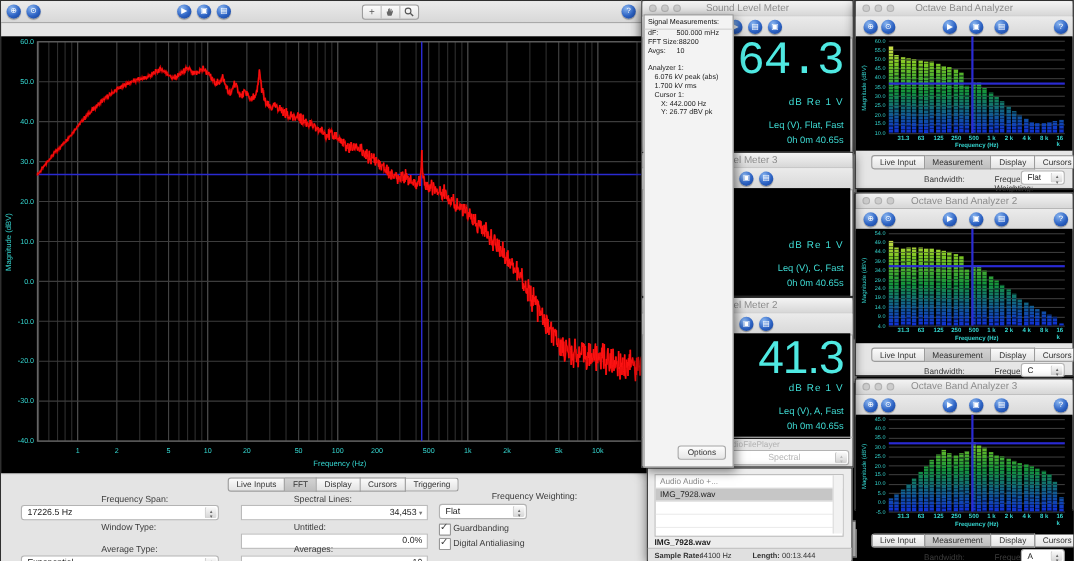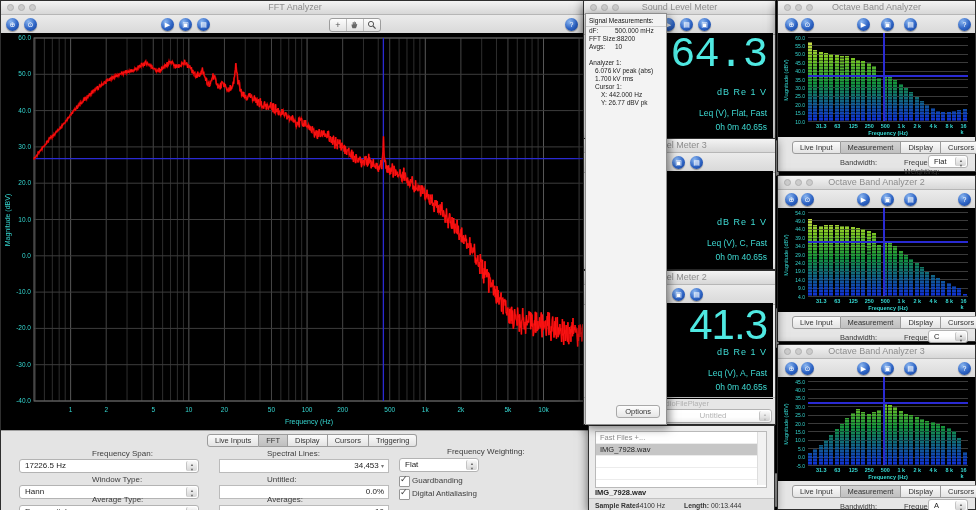--- a/index.html
+++ b/index.html
@@ -56,28 +56,20 @@
   .panelrow{position:relative;padding:0 3px;line-height:8px;font-size:6.5px;color:#1c1c1c;white-space:nowrap;}
   .list-row{height:11px;font-size:7.5px;color:#222;line-height:11px;padding-left:4px;border-bottom:1px solid #ececec;}
   .list-row.selhl{background:#c6c6c6;}
 </style>
 </head>
 <body>
 
 <div id="stage">
 
   <div class="window" id="fft-window" style="left:0;top:0;width:590px;height:512px;z-index:10;">
-    <div class="titlebar">
-      <div class="lights">
-        <div class="light"></div>
-        <div class="light"></div>
-        <div class="light"></div>
-      </div>
-      <div class="title">FFT Analyzer</div>
-    </div>
     <div class="toolbar">
       <div class="tbtn" style="left:5px">⊕</div>
       <div class="tbtn" style="left:23px">⊙</div>
       <div class="tbtn" style="left:160px">▶</div>
       <div class="tbtn" style="left:178px">▣</div>
       <div class="tbtn" style="left:196px">▤</div>
       <div class="seg" style="left:328px">
         <div class="segcell">
             <span>+</span>
           </div>
@@ -193,24 +185,20 @@
           <span class="tab">Display</span>
           <span class="tab">Cursors</span>
           <span class="tab">Triggering</span>
         </div>
       <div class="ctl-label" style="left:43px;top:18px;text-align:right;">Frequency Span:</div>
       <div class="dd" style="left:18px;top:28px;width:180px;">
         <span>17226.5 Hz</span>
         <span class="arr">▲<br>▼</span>
       </div>
       <div class="ctl-label" style="left:43px;top:44px;">Window Type:</div>
-      <div class="dd" style="left:18px;top:54px;width:180px;">
-        <span>Hann</span>
-        <span class="arr">▲<br>▼</span>
-      </div>
       <div class="ctl-label" style="left:43px;top:64px;">Average Type:</div>
       <div class="dd" style="left:18px;top:74px;width:180px;">
         <span>Exponential</span>
         <span class="arr">▲<br>▼</span>
       </div>
       <div class="ctl-label" style="left:218px;top:18px;">Spectral Lines:</div>
       <div class="tf" style="left:218px;top:28px;width:170px;">
         <span>34,453</span>
         <span style="color:#777;font-size:6px;"> ▾</span>
       </div>
@@ -305,28 +293,28 @@
           <div class="bignum" style="top: 0px;">41.3</div>
           <div class="mrow" style="top: 44px; font-size: 9px; letter-spacing: 1px;">dB Re 1 V</div>
           <div class="mfrag" style="top: 54px;">8.0</div>
           <div class="mrow" style="top: 65px;">Leq (V), A, Fast</div>
           <div class="mtime-l" style="top: 79px;">Time:</div>
           <div class="mrow" style="top: 79px;">0h  0m  40.65s</div>
         </div>
         <div style="position: absolute; left: 0px; top: 126px; width: 191px; height: 29px; border-top: 1px solid rgb(187, 187, 187);">
           <div style="position: absolute; left: 0px; right: 4px; top: 1px; text-align: center; font-size: 7.5px; color: rgb(178, 178, 178);">AUAudioFilePlayer</div>
           <div class="dd" style="left: 75px; top: 11px; width: 113px; color: rgb(181, 181, 181);">
-            <span style="display: block; text-align: center; margin-right: 10px;">Untitled</span>
+            <span style="display: block; text-align: center; margin-right: 10px;">Spectral</span>
             <span class="arr" style="color: rgb(187, 187, 187);">▲<br>▼</span>
           </div>
         </div>
       </div>
       <div class="window" style="left: 588px; top: 425px; width: 187px; height: 85px; z-index: 24; background: rgb(236, 236, 236);">
         <div style="position: absolute; left: 6px; top: 5px; width: 170px; height: 55px; background: rgb(255, 255, 255); border: 1px solid rgb(185, 185, 185); overflow: hidden;">
-          <div class="list-row" style="color: rgb(138, 138, 138);">Fast Files +...</div>
+          <div class="list-row" style="color: rgb(138, 138, 138);">Audio Audio +...</div>
           <div class="list-row selhl">IMG_7928.wav</div>
           <div class="list-row"></div>
           <div class="list-row"></div>
           <div class="list-row"></div>
         </div>
         <div style="position: absolute; left: 168px; top: 6px; width: 8px; height: 53px; background: rgb(242, 242, 242); border-left: 1px solid rgb(221, 221, 221);"></div>
         <div style="position: absolute; left: 6px; top: 62px; font-size: 7.5px; font-weight: bold; color: rgb(34, 34, 34);">IMG_7928.wav</div>
         <div style="position: absolute; left: 0px; top: 72px; width: 185px; height: 13px; background: rgb(224, 224, 224); border-top: 1px solid rgb(194, 194, 194); font-size: 6.8px; color: rgb(51, 51, 51);">
           <span style="position: absolute; left: 6px; top: 3px; font-weight: bold;">Sample Rate:</span>
           <span style="position: absolute; left: 47px; top: 3px;">44100 Hz</span>
@@ -531,21 +519,21 @@
         <div class="tabs" style="left: 14px; top: 140px;">
           <span class="tab">Live Input</span>
           <span class="tab sel">Measurement</span>
           <span class="tab">Display</span>
           <span class="tab">Cursors</span>
         </div>
         <div class="ctl-label" style="left: 14px; top: 157px; font-size: 7.5px;">Bandwidth:</div>
         <div class="ctl-label" style="left: 78px; top: 157px; font-size: 7.5px;">Frequency Weighting:</div>
         <div class="dd" style="left: 150px; top: 154px; width: 40px; height: 13px; font-size: 7.5px;"><span>C</span><span class="arr">▲<br>▼</span></div>
       </div>
-      <div class="window" style="left: 777px; top: 344px; width: 199px; height: 166px; z-index: 20;">
+      <div class="window" style="left: 777px; top: 344px; width: 199px; height: 120px; z-index: 20;">
         <div class="titlebar">
           <div class="lights">
             <div class="light"></div>
             <div class="light"></div>
             <div class="light"></div>
           </div>
           <div class="title">Octave Band Analyzer 3</div>
         </div>
         <div class="toolbar">
           <div class="tbtn" style="left: 7px;">⊕</div>

